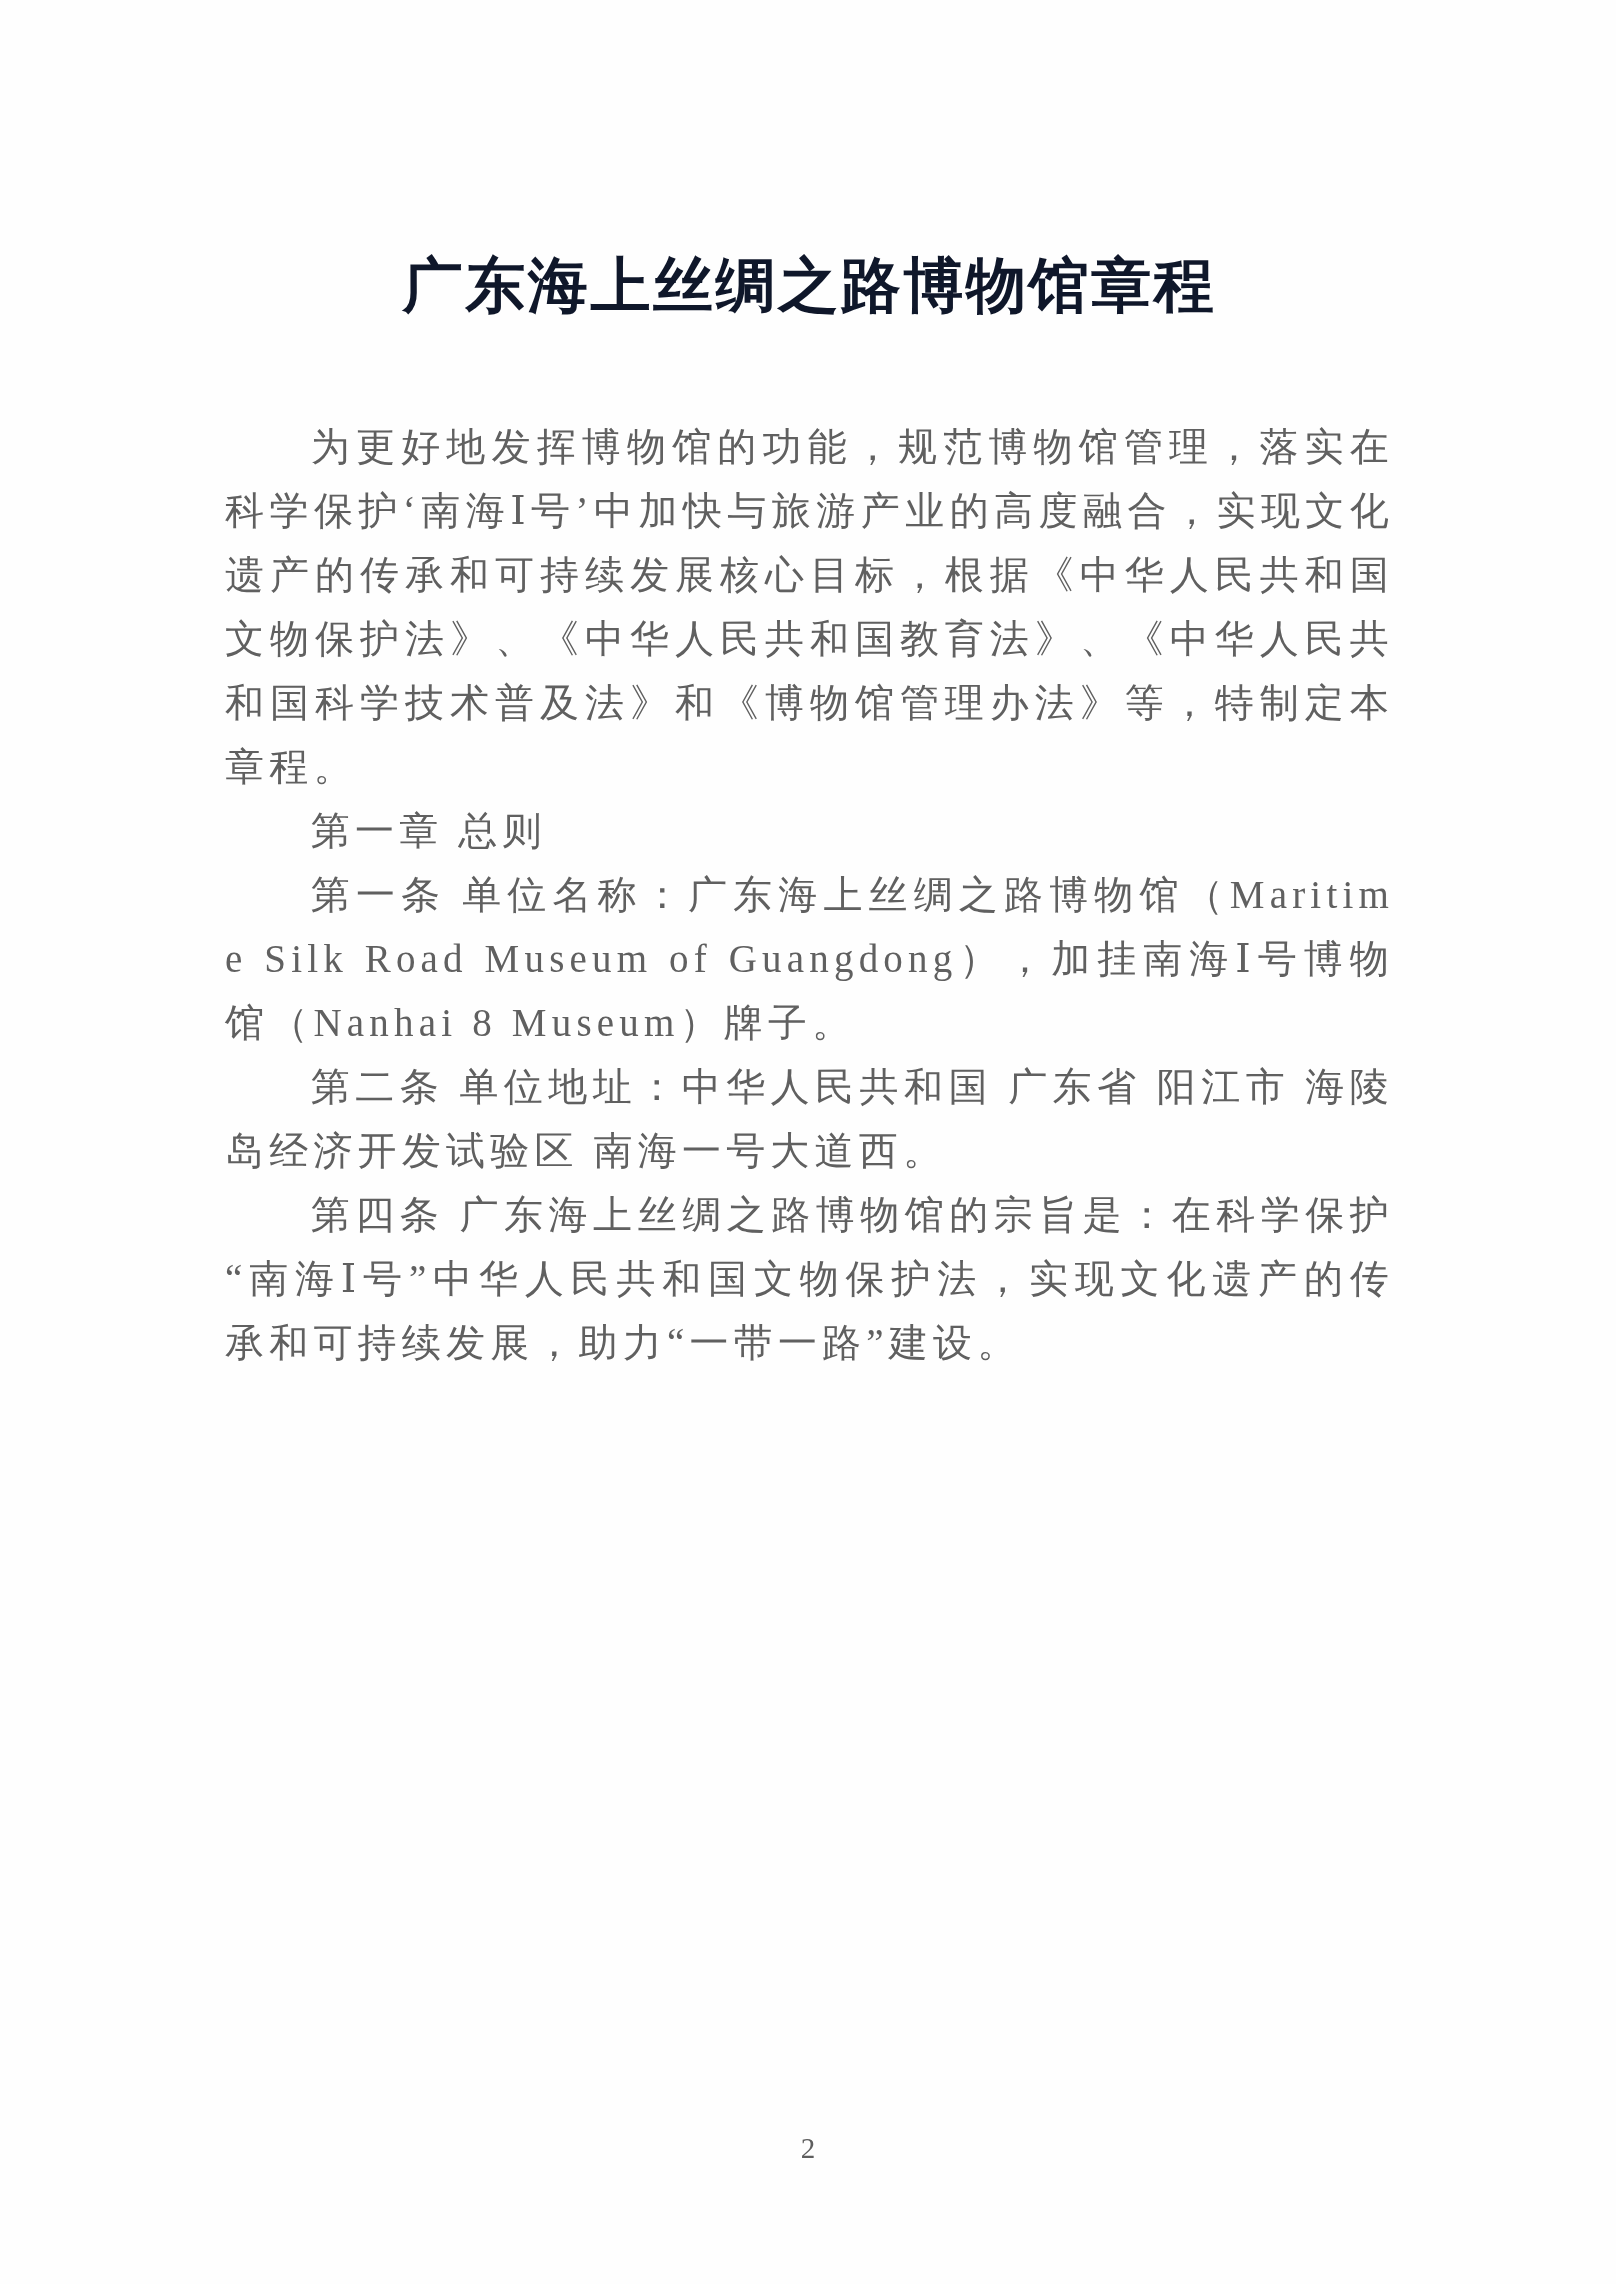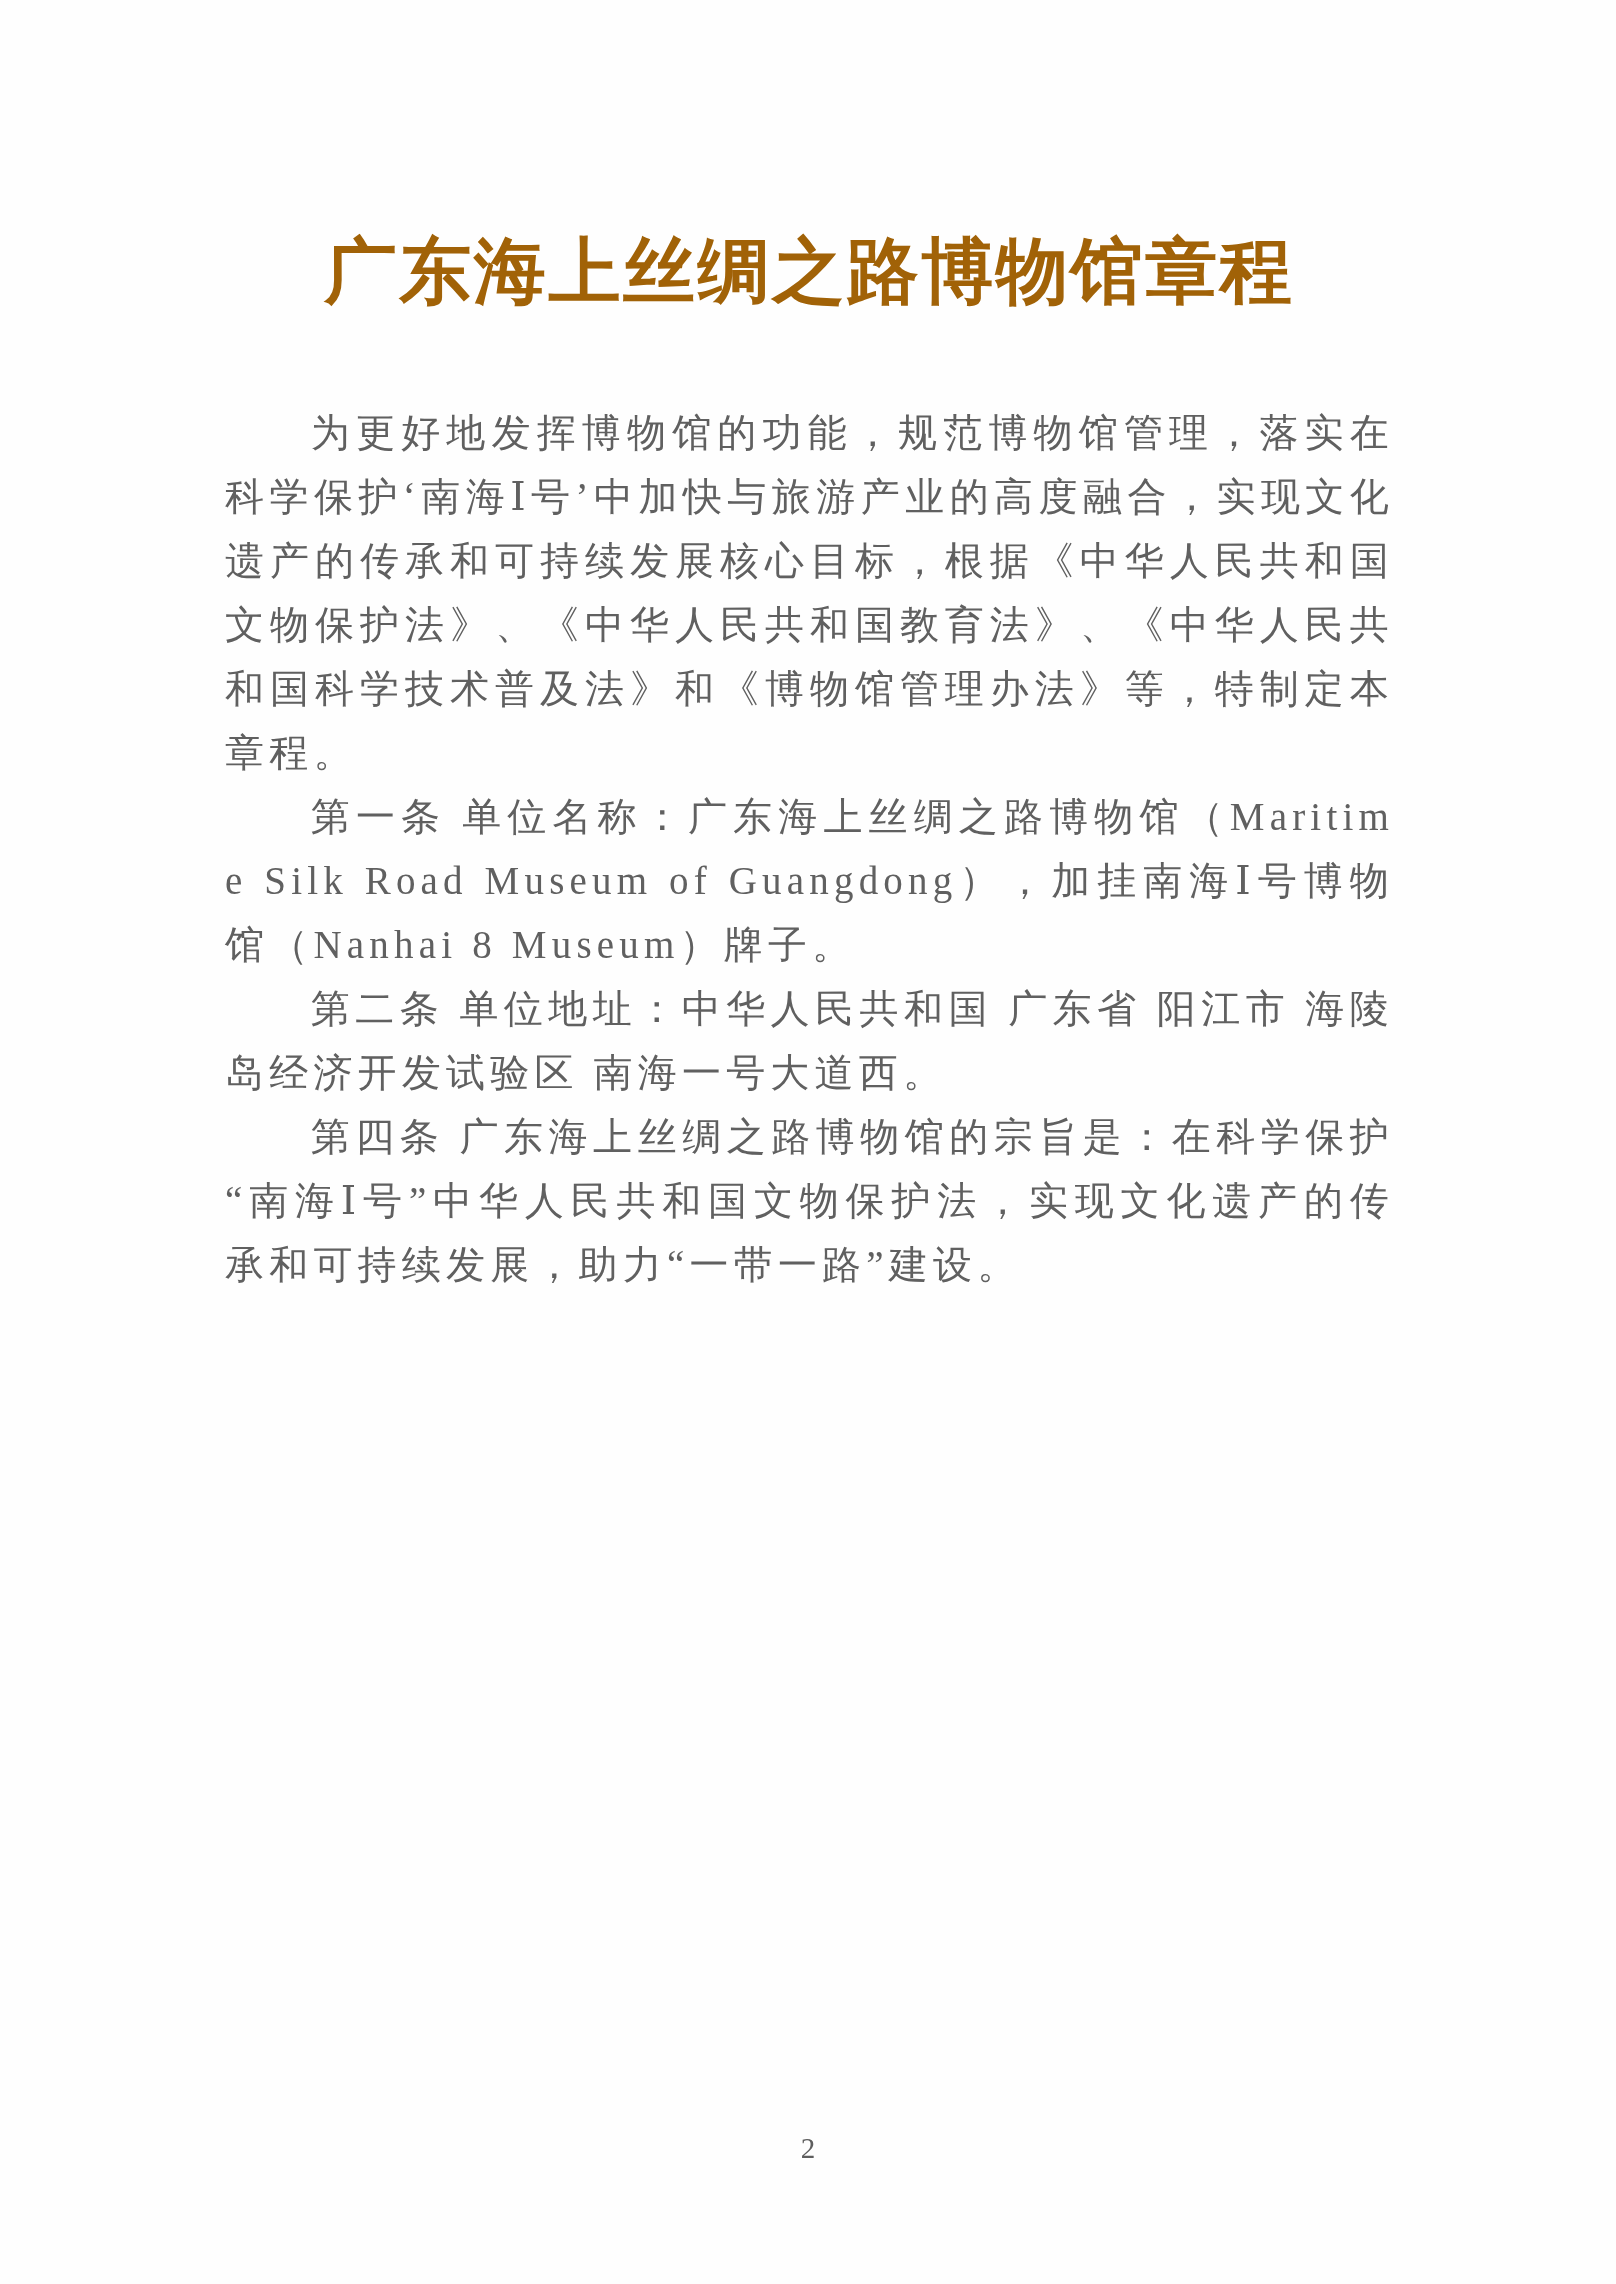--- a/index.html
+++ b/index.html
@@ -16,28 +16,28 @@
     font-family: "Liberation Serif", "DejaVu Serif", serif;
     color: #5e5e5e;
   }
   .content {
     position: absolute;
     left: 225px;
     right: 222px;
     top: 0;
   }
   .doc-title {
-    margin: 3px;
+    margin: 17px;
     padding-top: 233px;
     text-align: center;
-    font-size: 72px;
+    font-size: 60px;
     line-height: 72px;
     font-weight: bold;
     letter-spacing: 2.6px;
-    color: #a16207;
+    color: #0f172a;
   }
   .body-text {
     margin-top: 93px;
   }
   .para {
     margin: 0;
     font-size: 39px;
     line-height: 64px;
     letter-spacing: 5.2px;
     text-indent: 2.2em;
@@ -57,20 +57,21 @@
   }
 </style>
 </head>
 <body>
 
 <div class="page">
   <div class="content">
     <h1 class="doc-title">广东海上丝绸之路博物馆章程</h1>
     <div class="body-text">
       <p class="para">为更好地发挥博物馆的功能，规范博物馆管理，落实在科学保护‘南海Ⅰ号’中加快与旅游产业的高度融合，实现文化遗产的传承和可持续发展核心目标，根据《中华人民共和国文物保护法》、《中华人民共和国教育法》、《中华人民共和国科学技术普及法》和《博物馆管理办法》等，特制定本章程。</p>
+      <p class="para">第一章 总则</p>
       <p class="para">第一条 单位名称：广东海上丝绸之路博物馆（Maritime Silk Road Museum of Guangdong），加挂南海Ⅰ号博物馆（Nanhai 8 Museum）牌子。</p>
       <p class="para">第二条 单位地址：中华人民共和国 广东省 阳江市 海陵岛经济开发试验区 南海一号大道西。</p>
       <p class="para">第四条 广东海上丝绸之路博物馆的宗旨是：在科学保护“南海Ⅰ号”中华人民共和国文物保护法，实现文化遗产的传承和可持续发展，助力“一带一路”建设。</p>
     </div>
   </div>
   <div class="page-footer">2</div>
 </div>
 
 
 </body></html>

